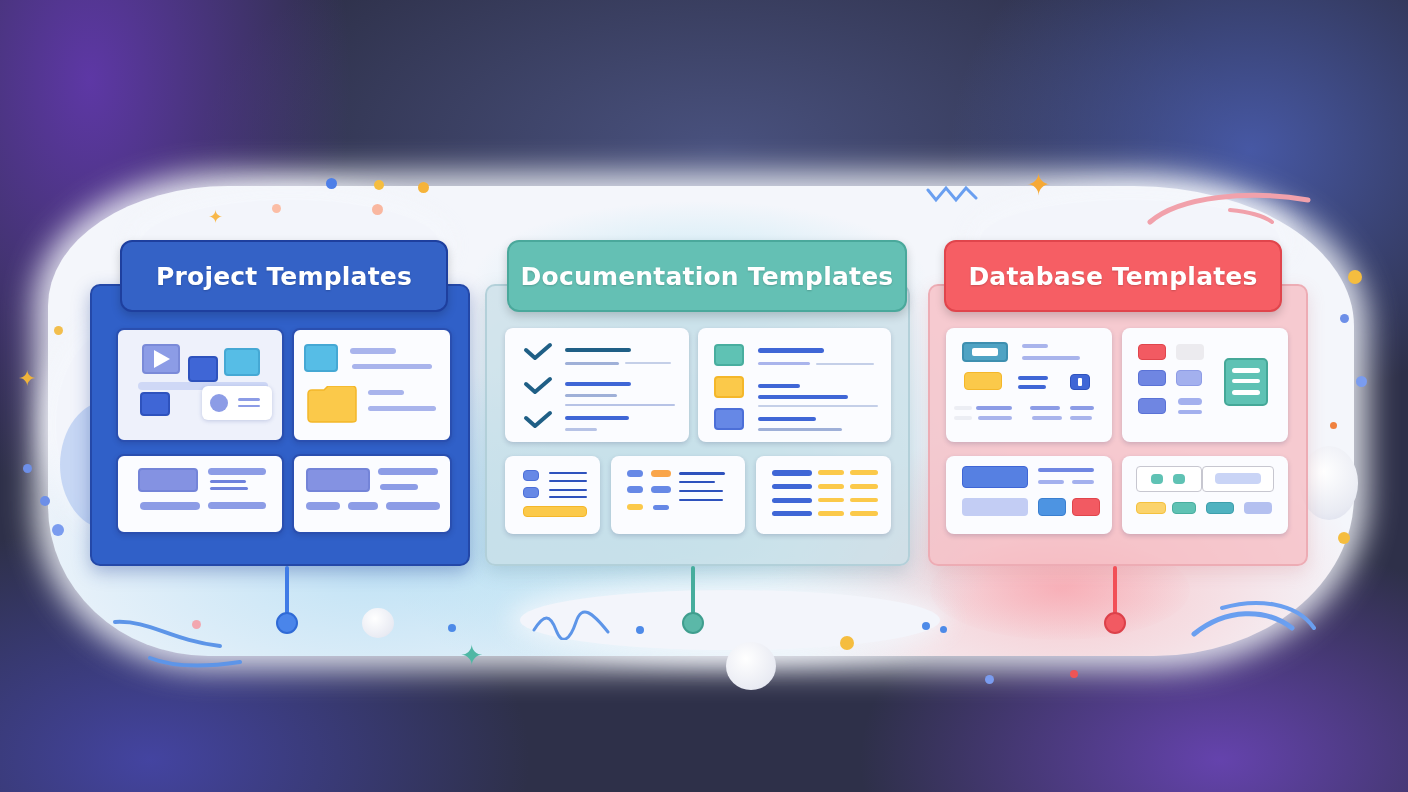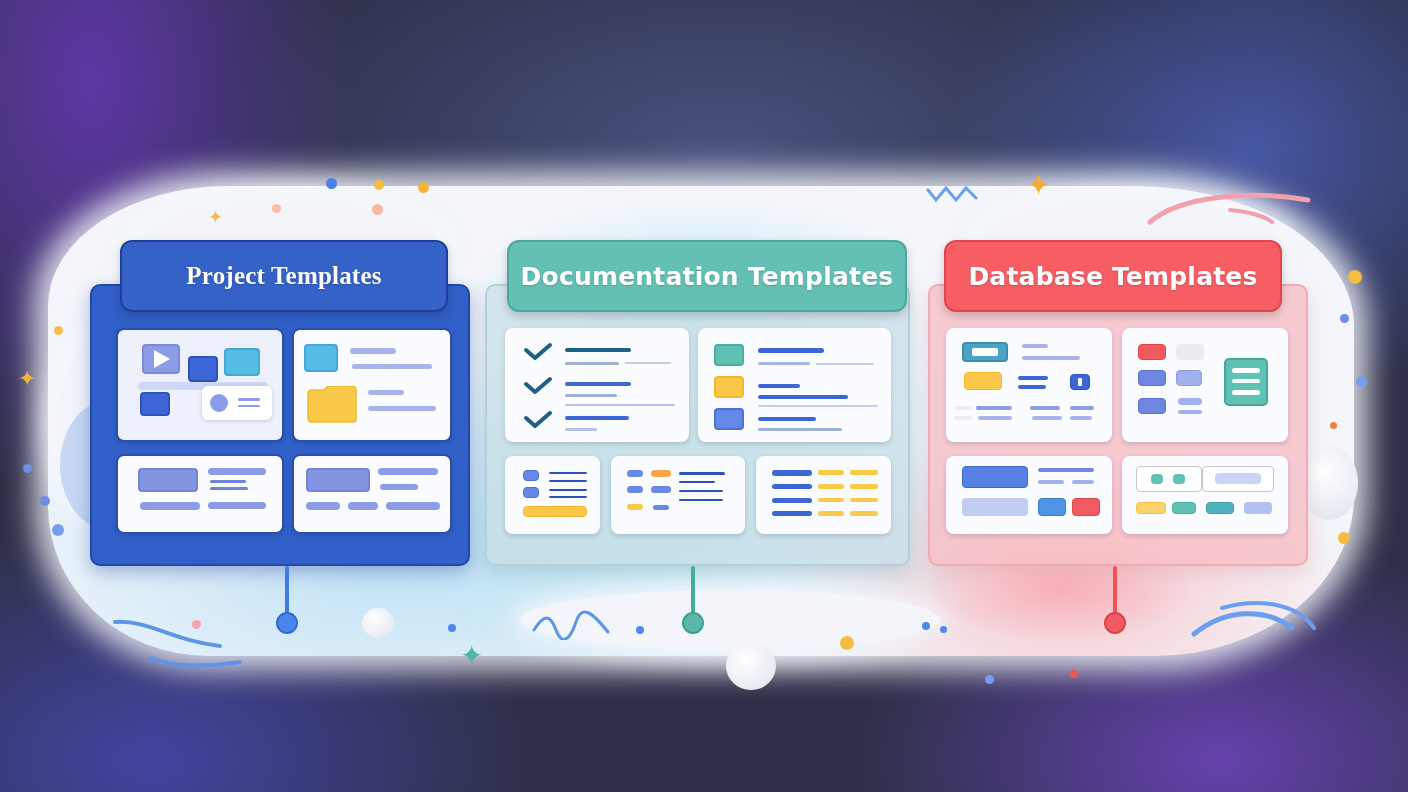--- a/index.html
+++ b/index.html
@@ -141,21 +141,21 @@
   <path d="M8 46 C 40 20, 80 20, 106 40" stroke="#6a9ff0" stroke-width="5" fill="none" stroke-linecap="round"></path>
   <path d="M36 20 C 70 10, 110 14, 128 40" stroke="#6a9ff0" stroke-width="4" fill="none" stroke-linecap="round"></path>
 </svg>
 <svg class="deco" style="left:1140px;top:186px;" width="180" height="50" viewBox="0 0 180 50">
   <path d="M10 36 C 40 10, 110 4, 168 14" stroke="#f1a1ab" stroke-width="5" fill="none" stroke-linecap="round"></path>
   <path d="M90 24 C 110 26, 124 30, 132 36" stroke="#f1a1ab" stroke-width="4" fill="none" stroke-linecap="round"></path>
 </svg>
 
 <div class="panel p-project" style="left:90px;top:240px;width:380px;height:326px;">
   <div class="panel-body"></div>
-  <div class="panel-title" style="left:30px;width:328px;font-family:Liberation Serif, serif;">Project Templates</div>
+  <div class="panel-title" style="left:30px;width:328px;">Project Templates</div>
 
   <div class="card" style="left:26px;top:88px;width:168px;height:114px;background:#eef1fb;">
     <div class="blk" style="left:24px;top:14px;width:38px;height:30px;background:#8c9ce6;border:2px solid #7a8ad8;">
       <svg width="34" height="26" viewBox="0 0 34 26">
           <path d="M10 4 L26 13 L10 22 Z" fill="#ffffff"></path>
         </svg>
     </div>
     <div class="blk" style="left:70px;top:26px;width:30px;height:26px;background:#3f66d6;border:2px solid #2e52bd;"></div>
     <div class="blk" style="left:106px;top:18px;width:36px;height:28px;background:#56bde6;border:2px solid #45a8d4;"></div>
     <div class="blk" style="left:20px;top:52px;width:130px;height:8px;background:#cfd8f6;"></div>

